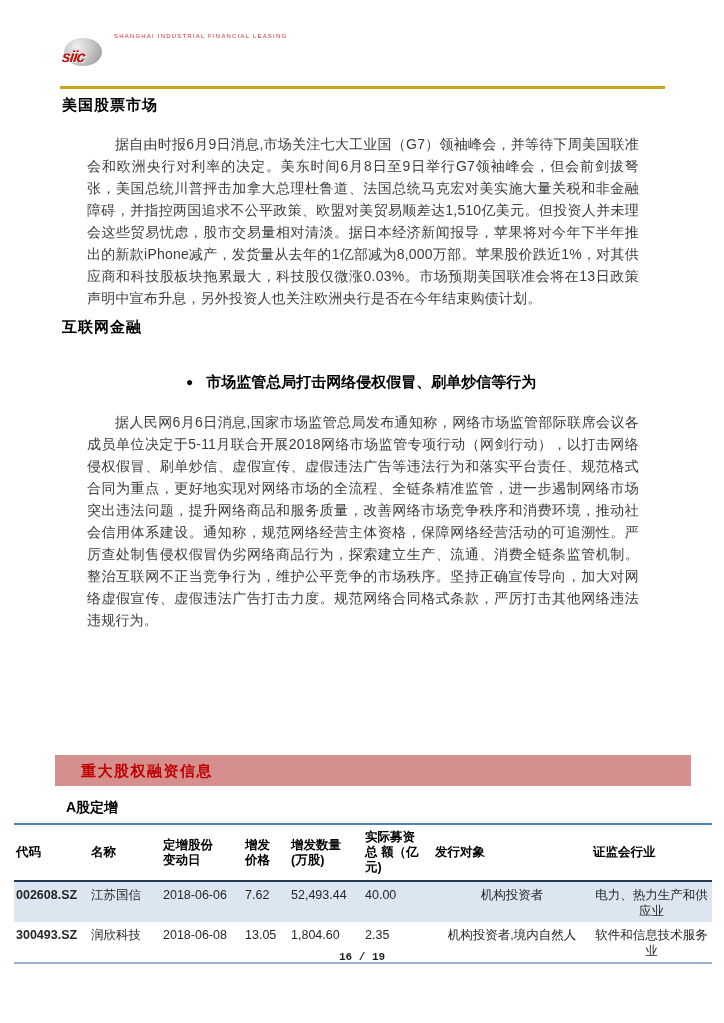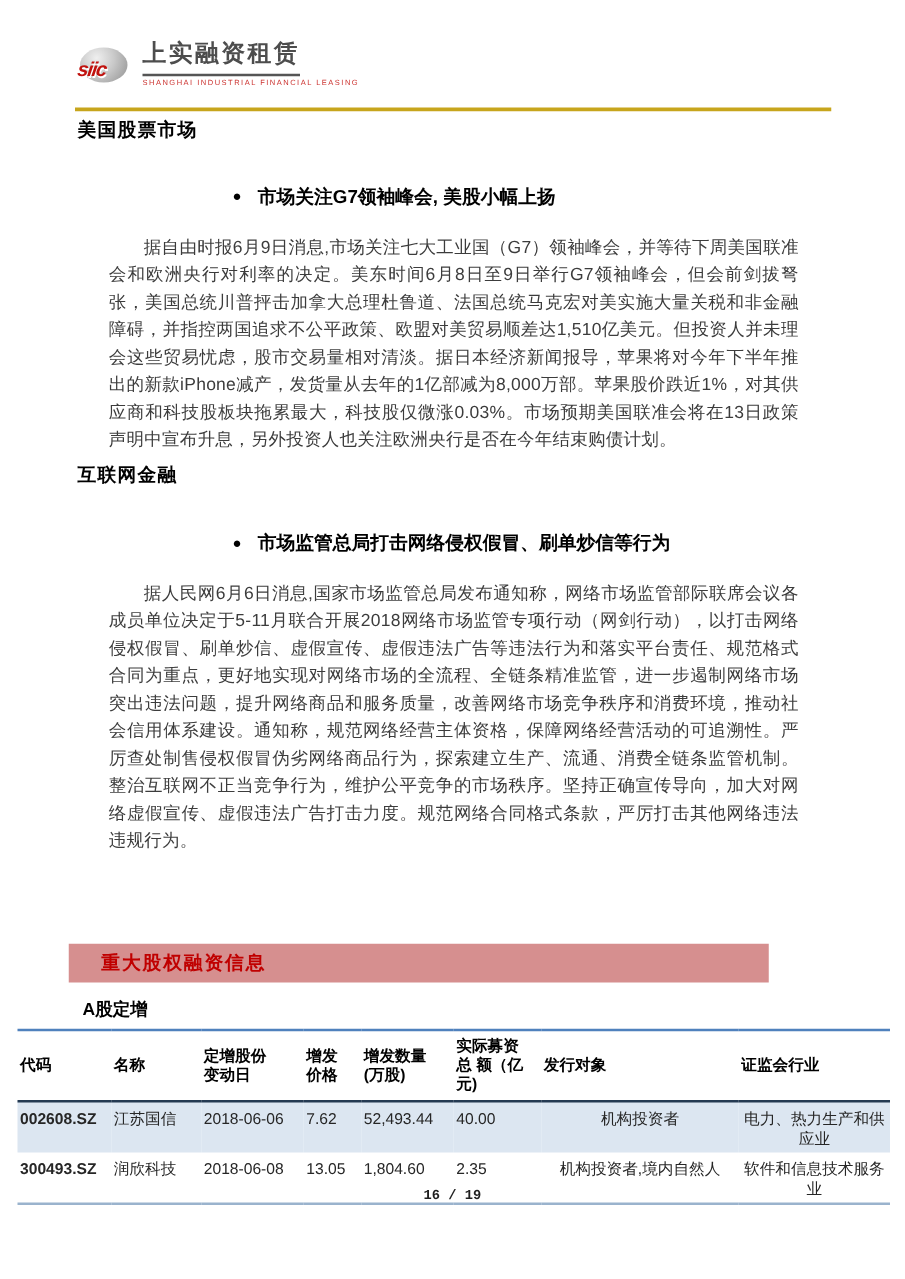--- a/index.html
+++ b/index.html
@@ -44,21 +44,21 @@
     margin:34px 0 0 186px; font-size:15px; font-weight:bold; color:#000; line-height:19px;
   }
   .bullet-head .bullet { font-size:12px; margin-right:13px; vertical-align:1px; }
   .para {
     width:552px; margin:19px 0 0 87px; font-size:14px; line-height:22px; color:#3c3c3c;
     text-indent:2em; text-align:justify; letter-spacing:0.2px;
   }
 
   
   .banner {
-    position:absolute; left:55px; top:755px; width:560px; height:31px; background:#d68f8f;
+    position:absolute; left:55px; top:755px; width:636px; height:31px; background:#d68f8f;
   }
   .banner-text {
     padding-left:26px; line-height:31px; font-size:15px; font-weight:bold;
     color:#c00000; letter-spacing:1.5px;
   }
   .sub-title {
     position:absolute; left:66px; top:799px; font-size:14px; font-weight:bold; color:#000;
   }
   table.fin {
     position:absolute; left:14px; top:823px; width:698px; border-collapse:collapse;
@@ -92,30 +92,26 @@
 <body>
 
 <div class="page">
 
   <div class="logo-row">
     <div class="logo-globe">
       <div class="sphere"></div>
       <span class="siic">siic</span>
     </div>
     <div class="logo-text">
-      <span class="company-cn">上实融资租赁</span>
       <div class="company-en">SHANGHAI INDUSTRIAL FINANCIAL LEASING</div>
     </div>
   </div>
   <div class="gold-rule"></div>
 
   <div class="section-title">美国股票市场</div>
-  <div class="bullet-head">
-    <span class="bullet">●</span><span>市场关注G7领袖峰会, 美股小幅上扬</span>
-  </div>
   <div class="para">据自由时报6月9日消息,市场关注七大工业国（G7）领袖峰会，并等待下周美国联准会和欧洲央行对利率的决定。美东时间6月8日至9日举行G7领袖峰会，但会前剑拔弩张，美国总统川普抨击加拿大总理杜鲁道、法国总统马克宏对美实施大量关税和非金融障碍，并指控两国追求不公平政策、欧盟对美贸易顺差达1,510亿美元。但投资人并未理会这些贸易忧虑，股市交易量相对清淡。据日本经济新闻报导，苹果将对今年下半年推出的新款iPhone减产，发货量从去年的1亿部减为8,000万部。苹果股价跌近1%，对其供应商和科技股板块拖累最大，科技股仅微涨0.03%。市场预期美国联准会将在13日政策声明中宣布升息，另外投资人也关注欧洲央行是否在今年结束购债计划。</div>
 
   <div class="section-title second">互联网金融</div>
   <div class="bullet-head">
     <span class="bullet">●</span><span>市场监管总局打击网络侵权假冒、刷单炒信等行为</span>
   </div>
   <div class="para">据人民网6月6日消息,国家市场监管总局发布通知称，网络市场监管部际联席会议各成员单位决定于5-11月联合开展2018网络市场监管专项行动（网剑行动），以打击网络侵权假冒、刷单炒信、虚假宣传、虚假违法广告等违法行为和落实平台责任、规范格式合同为重点，更好地实现对网络市场的全流程、全链条精准监管，进一步遏制网络市场突出违法问题，提升网络商品和服务质量，改善网络市场竞争秩序和消费环境，推动社会信用体系建设。通知称，规范网络经营主体资格，保障网络经营活动的可追溯性。严厉查处制售侵权假冒伪劣网络商品行为，探索建立生产、流通、消费全链条监管机制。整治互联网不正当竞争行为，维护公平竞争的市场秩序。坚持正确宣传导向，加大对网络虚假宣传、虚假违法广告打击力度。规范网络合同格式条款，严厉打击其他网络违法违规行为。</div>
 
   <div class="banner">
     <div class="banner-text">重大股权融资信息</div>

